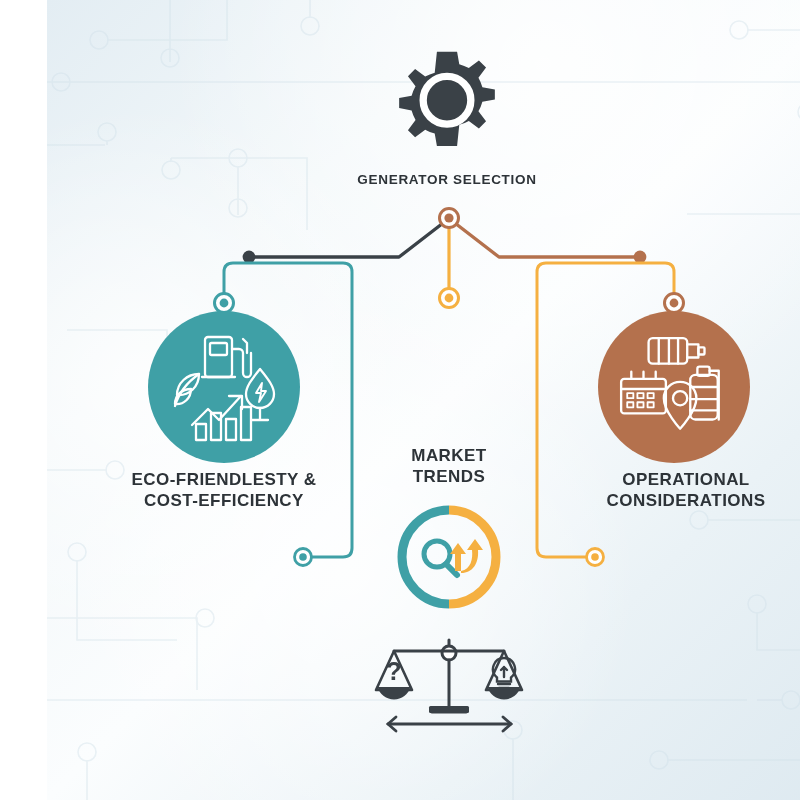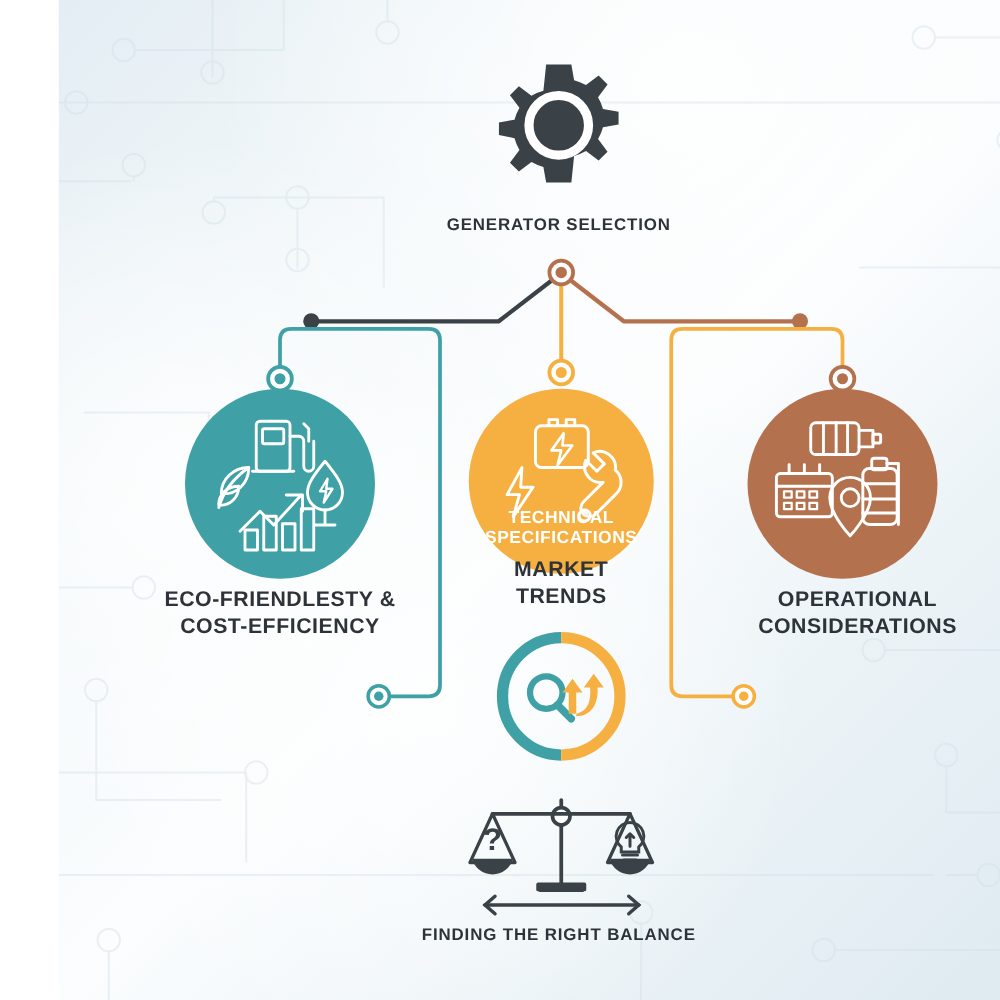--- a/index.html
+++ b/index.html
@@ -193,37 +193,20 @@
         <rect x="62" y="92" width="10" height="21"></rect>
         <rect x="77" y="80" width="10" height="33"></rect>
         <path d="M28 98 l16 -16 l11 11 l22 -24"></path>
         <path d="M65 69 h13 v13"></path>
       </g>
     </svg>
   </div>
   <div class="node-caption" style="left:77px; top:469px; width:200px;">ECO-FRIENDLESTY &amp;
 COST-EFFICIENCY</div>
 
-  <div class="node" style="left:328px; top:311px; width:148px; height:148px; background:#f5b041;">
-    <svg class="icon-svg" width="118" height="118" viewBox="0 0 120 120" style="position:absolute; top:8px;" aria-hidden="true">
-      <g fill="none" stroke="#ffffff" stroke-width="2.4" stroke-linecap="round" stroke-linejoin="round">
-
-        <rect x="39" y="22" width="43" height="34" rx="5"></rect>
-        <path d="M50 22 v-5 h7 v5 M64 22 v-5 h7 v5"></path>
-        <path d="M62 28 l-10 14 h8 l-3 12 l12 -16 h-8 z" stroke-width="2.1"></path>
-
-        <path d="M28 56 l-12 22 h10 l-5 18 l16 -24 h-10 z"></path>
-
-        <path d="M104 58 a13 13 0 0 0 -18 -14 l9 9 l-6 6 l-9 -9 a13 13 0 0 0 14 18 l-16 16 a7 7 0 1 0 10 10 l16 -16 a13 13 0 0 0 0 -20 z"></path>
-        <circle cx="79" cy="95" r="4.5"></circle>
-      </g>
-    </svg>
-    <div class="node-inner-label" style="bottom:22px;">TECHNICAL
-SPECIFICATIONS</div>
-  </div>
   <div class="node-caption" style="left:322px; top:445px; width:160px;">MARKET
 TRENDS</div>
 
   <div class="node" style="left:551px; top:311px; width:152px; height:152px; background:#b4714d;">
     <svg class="icon-svg" width="122" height="122" viewBox="0 0 120 120" aria-hidden="true">
       <g fill="none" stroke="#ffffff" stroke-width="2.3" stroke-linecap="round" stroke-linejoin="round">
 
         <rect x="35" y="12" width="38" height="25" rx="4"></rect>
         <path d="M45 12 v25 M55 12 v25 M64 12 v25"></path>
         <path d="M73 18 h11 v13 h-11"></path>
@@ -296,15 +279,14 @@
         </g>
       </g>
 
       <g stroke="#3a4147" stroke-width="2.8" fill="none" stroke-linecap="round">
         <path d="M16 90 h123"></path>
         <path d="M24 83 l-8 7 l8 7"></path>
         <path d="M131 83 l8 7 l-8 7"></path>
       </g>
     </svg>
   </div>
-  <div class="apex-caption" style="left:250px; top:740px; width:300px;">FINDING THE RIGHT BALANCE</div>
 
 </div>
 
 </body></html>

